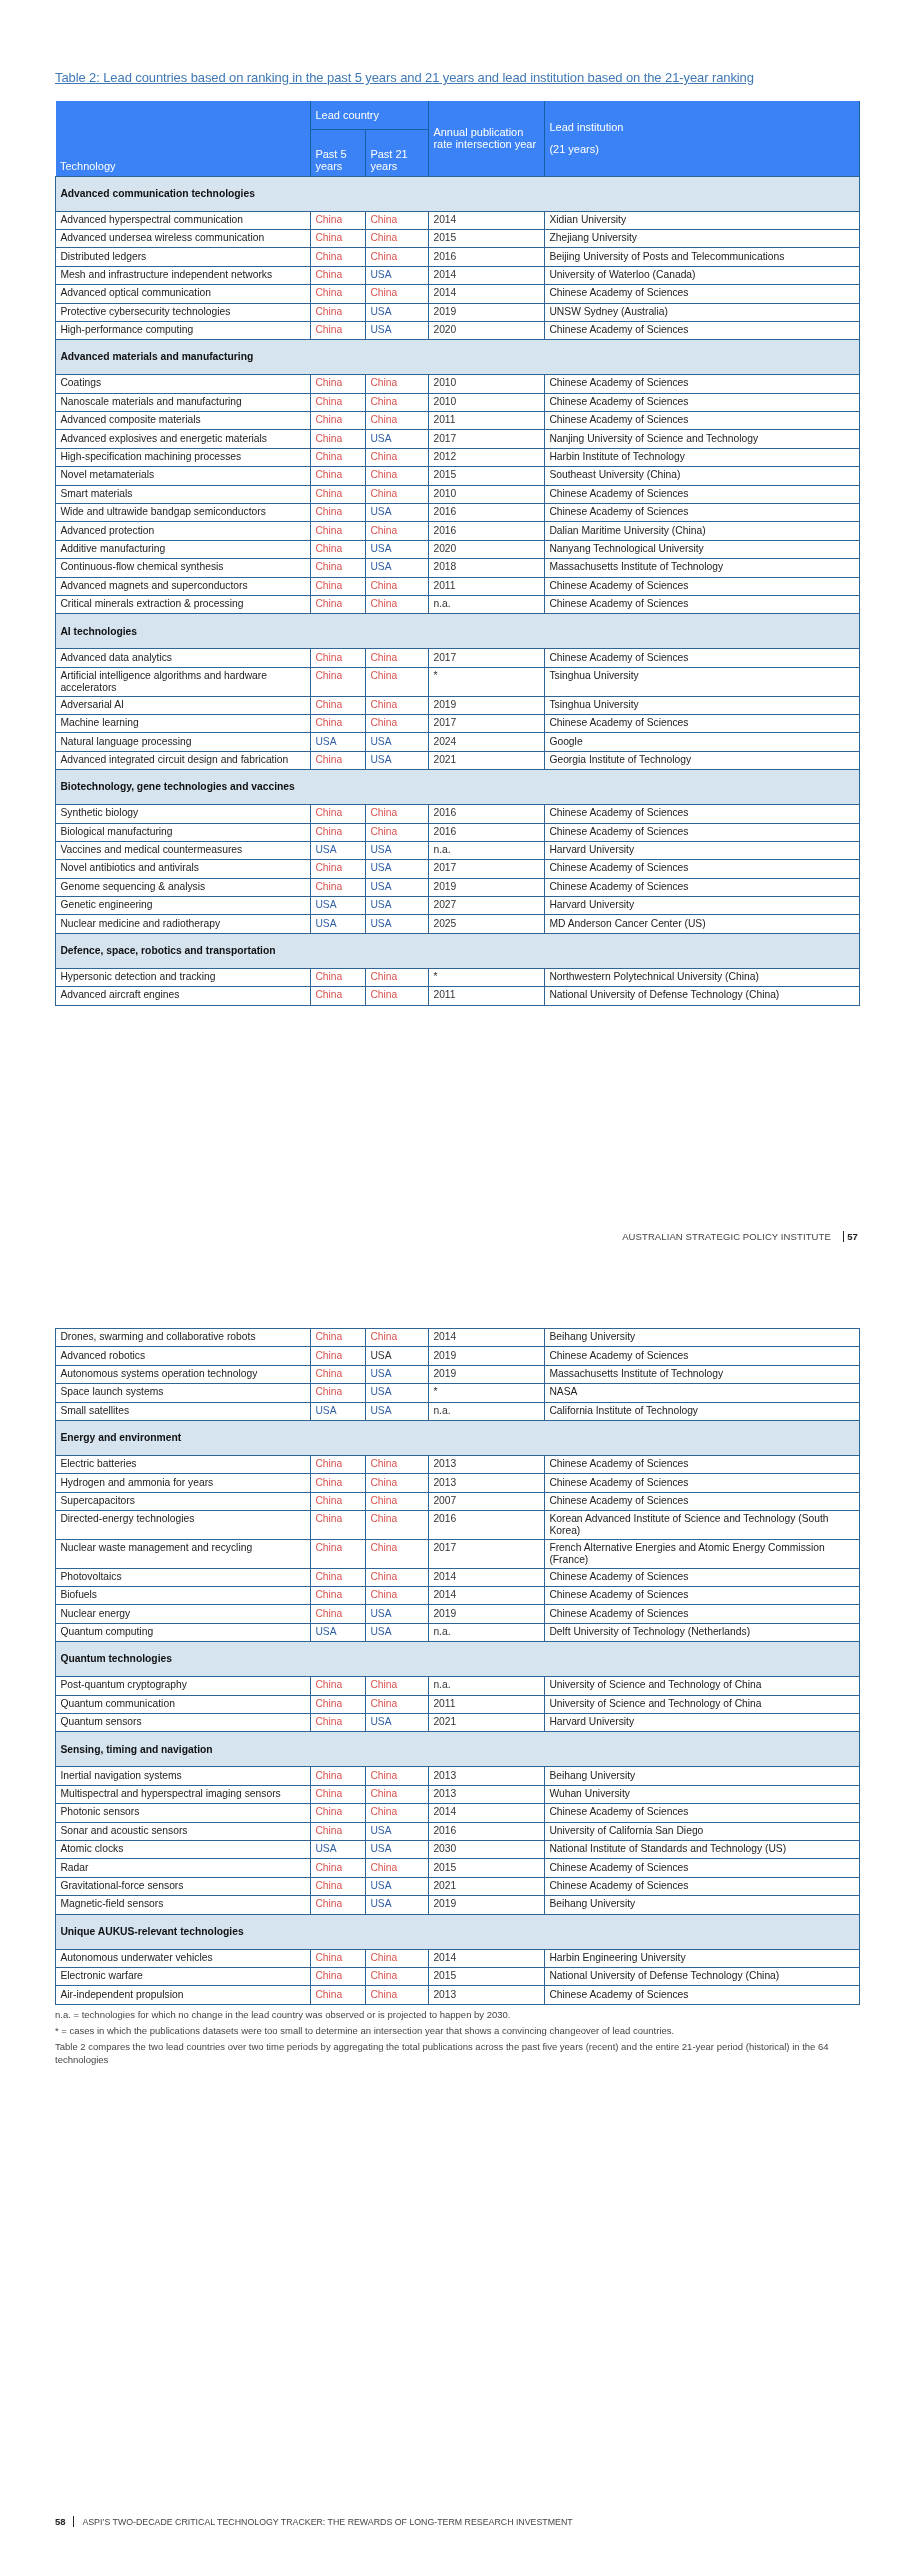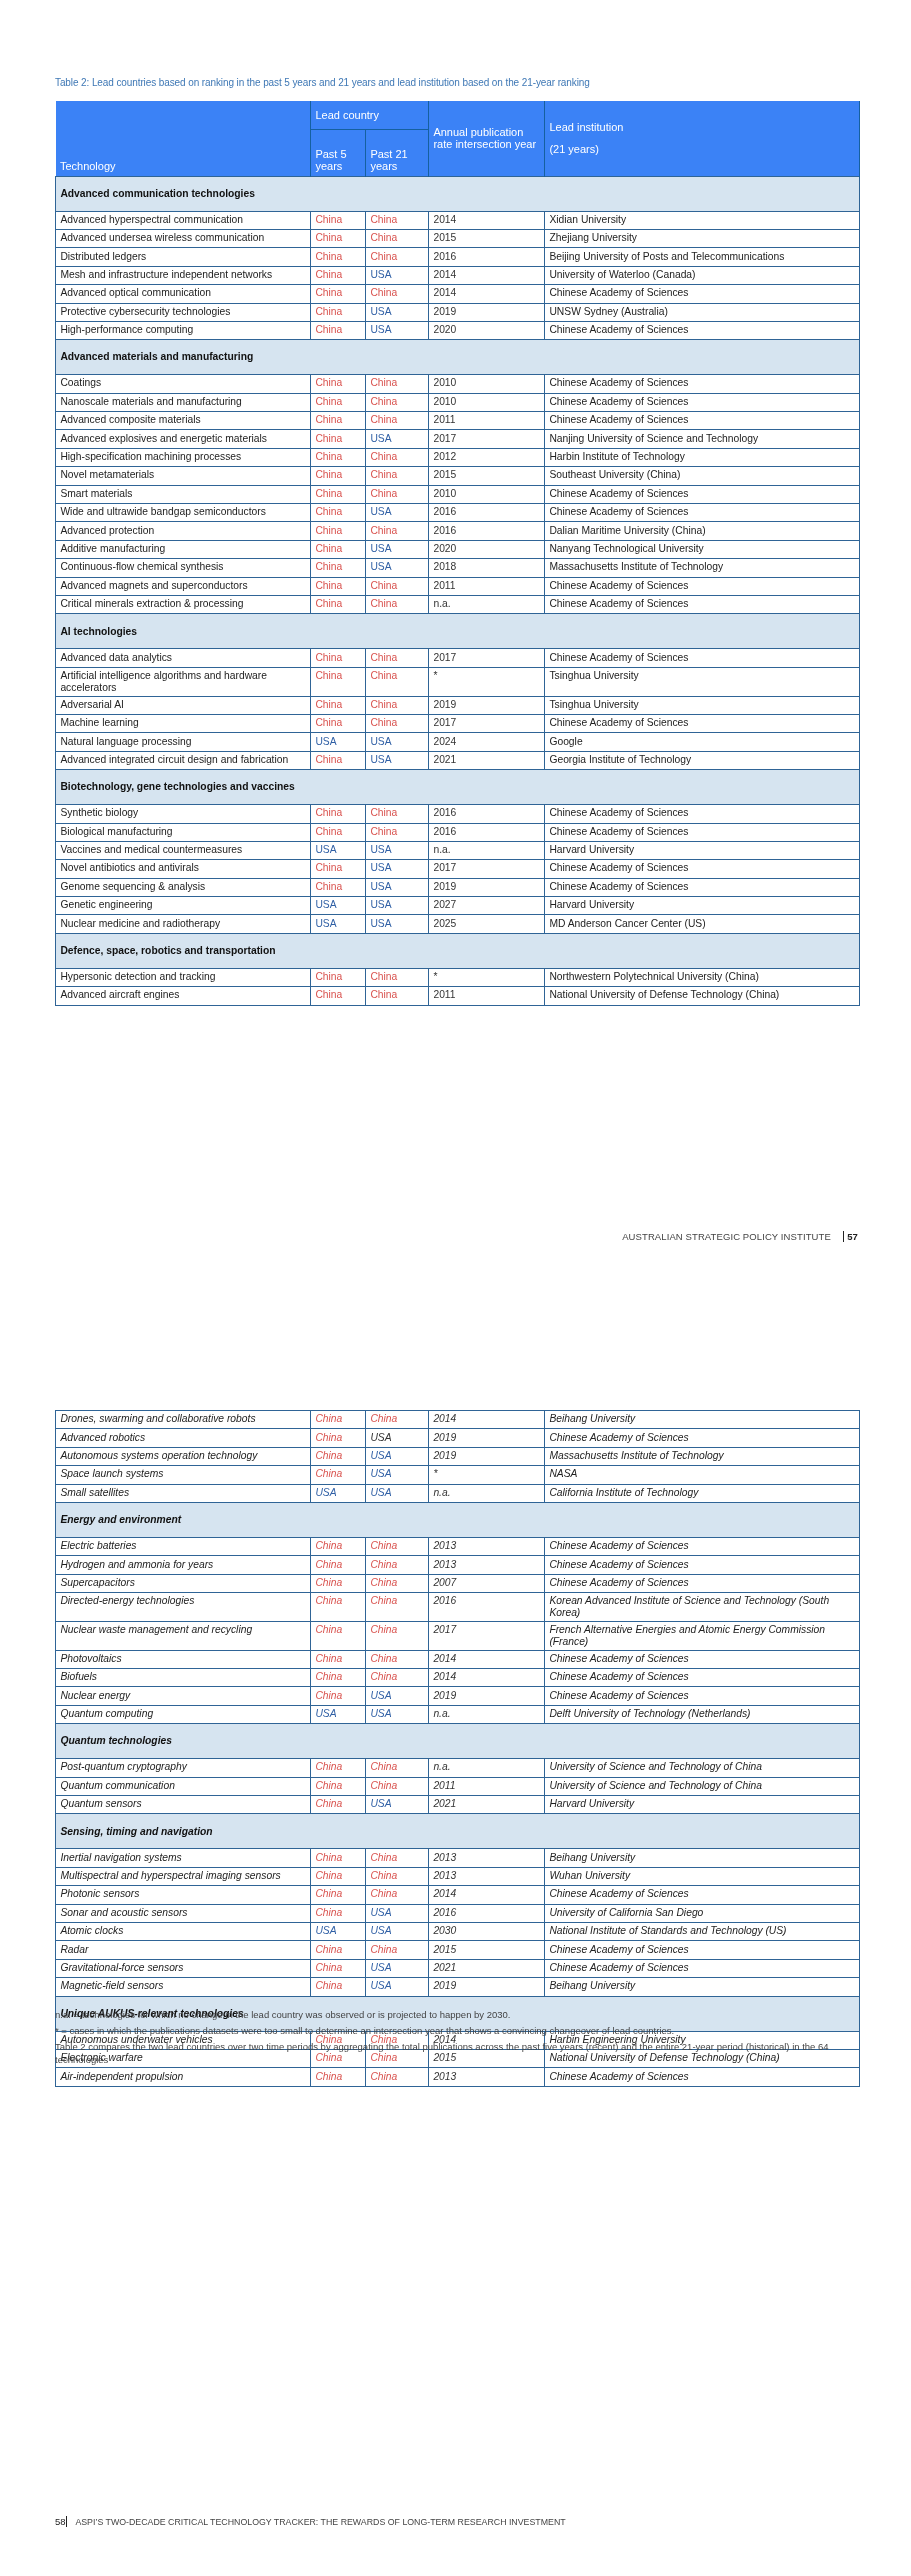--- a/index.html
+++ b/index.html
@@ -1,38 +1,38 @@
 <!DOCTYPE html>
 <html style="font-size:11.7px"><head>
 <meta charset="utf-8">
 <style>
   html, body { margin: 0; padding: 0; background: #ffffff; }
   body { width: 911px; height: 2576px; position: relative; font-family: "Liberation Sans", sans-serif; color: #222; }
-  .caption { position: absolute; left: 55px; top: 77px; font-size: 10px; color: #3f78b5; letter-spacing: -0.1px; }
+  .caption { position: absolute; left: 55px; top: 70px; font-size: 13px; color: #3f78b5; letter-spacing: -0.1px; text-decoration: underline; }
   table.tbl { position: absolute; left: 55px; width: 804px; border-collapse: collapse; table-layout: fixed; font-size: 10.3px; }
   table.tbl col.c1 { width: 255px; }
   table.tbl col.c2 { width: 55px; }
   table.tbl col.c3 { width: 63px; }
   table.tbl col.c4 { width: 116px; }
   table.tbl col.c5 { width: 315px; }
   .tbl thead th { background: #3b82f6; color: #fff; font-weight: normal; text-align: left; vertical-align: bottom; padding: 2.9px 4.4px; font-size: 11px; line-height: 12.5px; border-right: 0.7px solid #1560a0; }
   .tbl thead tr.h1 th { height: 22px; }
   .tbl thead th.lc { border-bottom: 0.7px solid #1560a0; vertical-align: middle; }
   .tbl thead th.mid { vertical-align: middle; }
   .tbl tbody td { border: 0.7px solid #2f6496; padding: 2.2px 4.4px; vertical-align: top; line-height: 11.7px; height: 18.4px; box-sizing: border-box; }
   .tbl tbody td.c-sec { background: #d6e4f0; font-weight: bold; color: #111; border-left: 0.7px solid #2f6496; border-right: 0.7px solid #2f6496; height: 35px; vertical-align: middle; }
   .china { color: #d9534f; }
   .usa { color: #2f5fa5; }
   .plain { color: #333; }
   .notes { position: absolute; left: 55px; width: 804px; font-size: 9.5px; color: #444; line-height: 13.2px; }
   .notes p { margin: 0 0 2.9px 0; }
   .footer-right { position: absolute; right: 53px; top: 1231px; font-size: 9.5px; color: #444; letter-spacing: 0.1px; }
   .footer-right .pnum { font-weight: bold; color: #222; border-left: 1.5px solid #222; padding-left: 3.7px; margin-left: 11.7px; }
   .footer-left { position: absolute; left: 55px; top: 2516px; font-size: 8.8px; color: #444; }
-  .footer-left .pnum { font-weight: normal; color: #222; font-size: 9.5px; border-right: 1.5px solid #222; padding-right: 0; margin-right: 8.8px; }
+  .footer-left .pnum { font-weight: bold; color: #222; font-size: 9.5px; border-right: 1.5px solid #222; padding-right: 7px; margin-right: 8.8px; }
 </style>
 </head>
 <body>
 
 <div class="caption">Table 2:  Lead countries based on ranking in the past 5 years and 21 years and lead institution based on the 21-year ranking</div>
 
 <table class="tbl" id="tbl1" style="top:101px;">
   <colgroup>
       <col class="c1">
       <col class="c2">
@@ -316,21 +316,21 @@
         <td class="plain">2011</td>
         <td>National University of Defense Technology (China)</td>
       </tr>
     </tbody>
 </table>
 
 <div class="footer-right">
   <span>AUSTRALIAN STRATEGIC POLICY INSTITUTE</span><span class="pnum">57</span>
 </div>
 
-<table class="tbl" id="tbl2" style="top:1410px;font-style:italic;">
+<table class="tbl" id="tbl2" style="top:1328px;">
   <colgroup>
       <col class="c1">
       <col class="c2">
       <col class="c3">
       <col class="c4">
       <col class="c5">
     </colgroup>
   <tbody id="tbody2">
       <tr>
         <td>Drones, swarming and collaborative robots</td>

